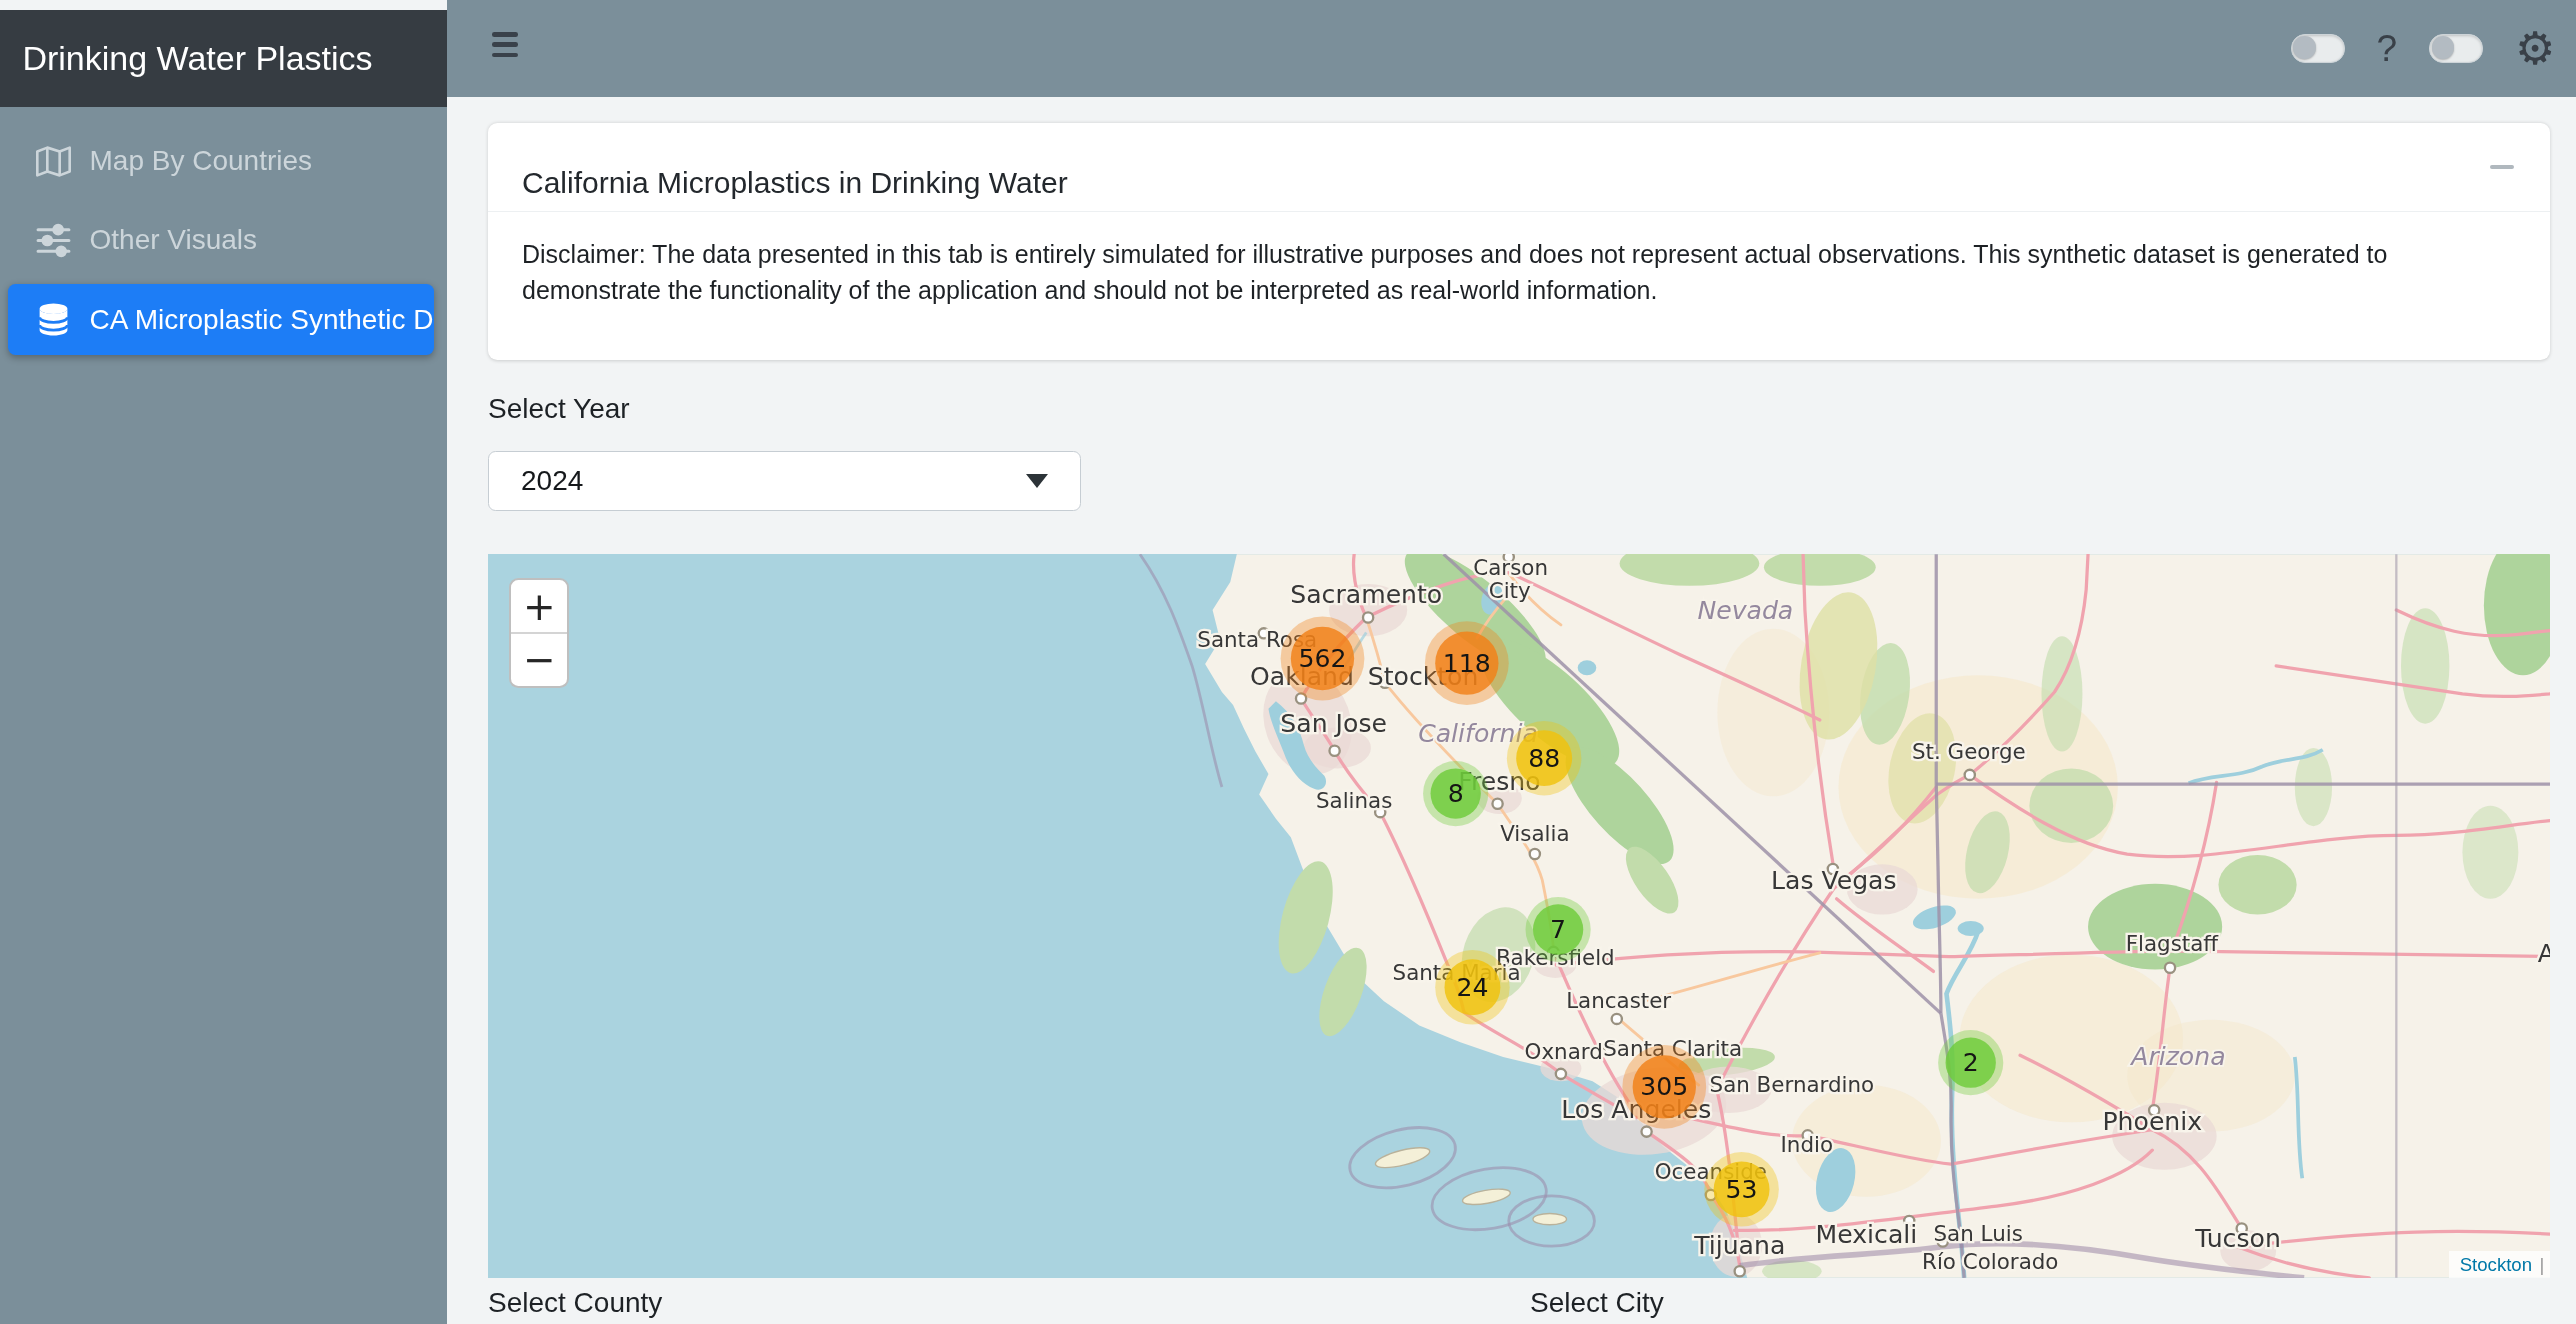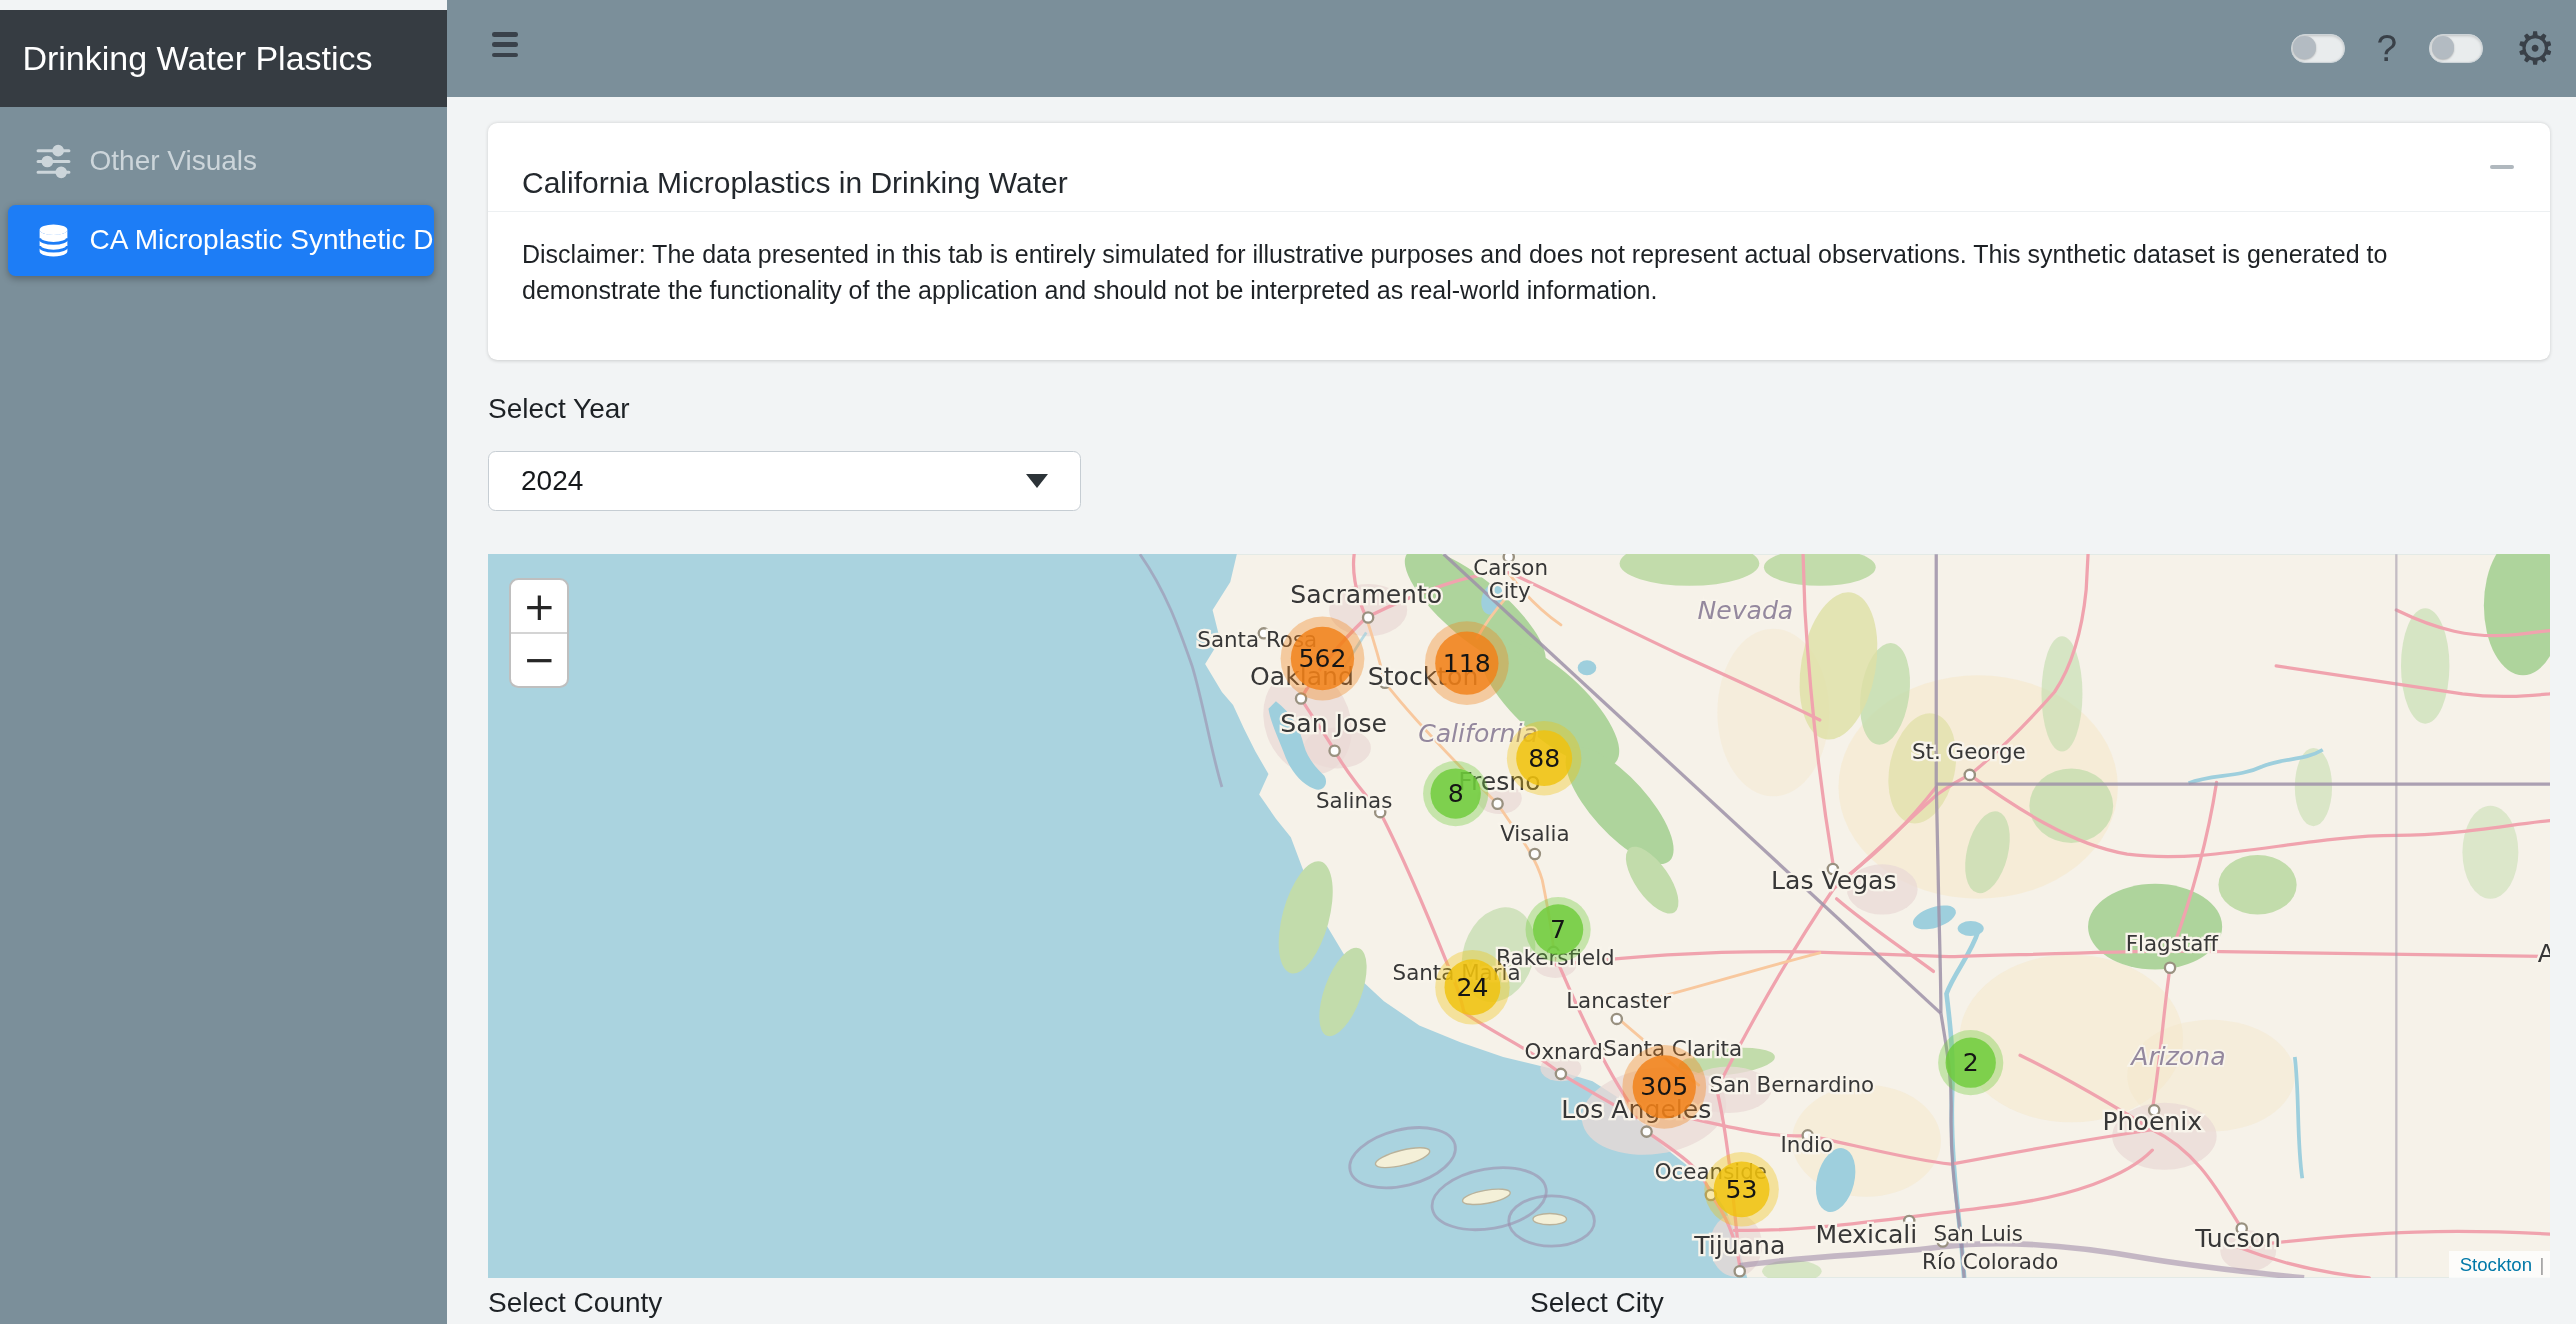--- a/index.html
+++ b/index.html
@@ -92,20 +92,29 @@
   .cluster text{font-family:"DejaVu Sans",sans-serif;font-size:27px;fill:#151515;text-anchor:middle;}
 </style>
 </head>
 <body>
 
 <aside class="sidebar">
   <div class="brand">Drinking Water Plastics</div>
   <nav class="menu">
 
 
+    <div class="menu-item">
+      <span class="mi-icon">
+        <svg viewBox="0 0 24 24" fill="none" stroke="currentColor" stroke-width="1.7" stroke-linejoin="round">
+          <path d="M1.5,5.5 L8,3 L16,5.5 L22.5,3 L22.5,18.5 L16,21 L8,18.5 L1.5,21 Z"></path>
+          <path d="M8,3 L8,18.5 M16,5.5 L16,21"></path>
+        </svg>
+      </span>
+      <span>Map By Countries</span>
+    </div>
 
     <div class="menu-item">
       <span class="mi-icon">
         <svg viewBox="0 0 24 24" fill="none" stroke="currentColor" stroke-width="2" stroke-linecap="round">
           <path d="M2,5 H22 M2,12 H22 M2,19 H22"></path>
           <circle cx="15" cy="5" r="2.8" fill="currentColor"></circle>
           <circle cx="8" cy="12" r="2.8" fill="currentColor"></circle>
           <circle cx="17" cy="19" r="2.8" fill="currentColor"></circle>
         </svg>
       </span>

